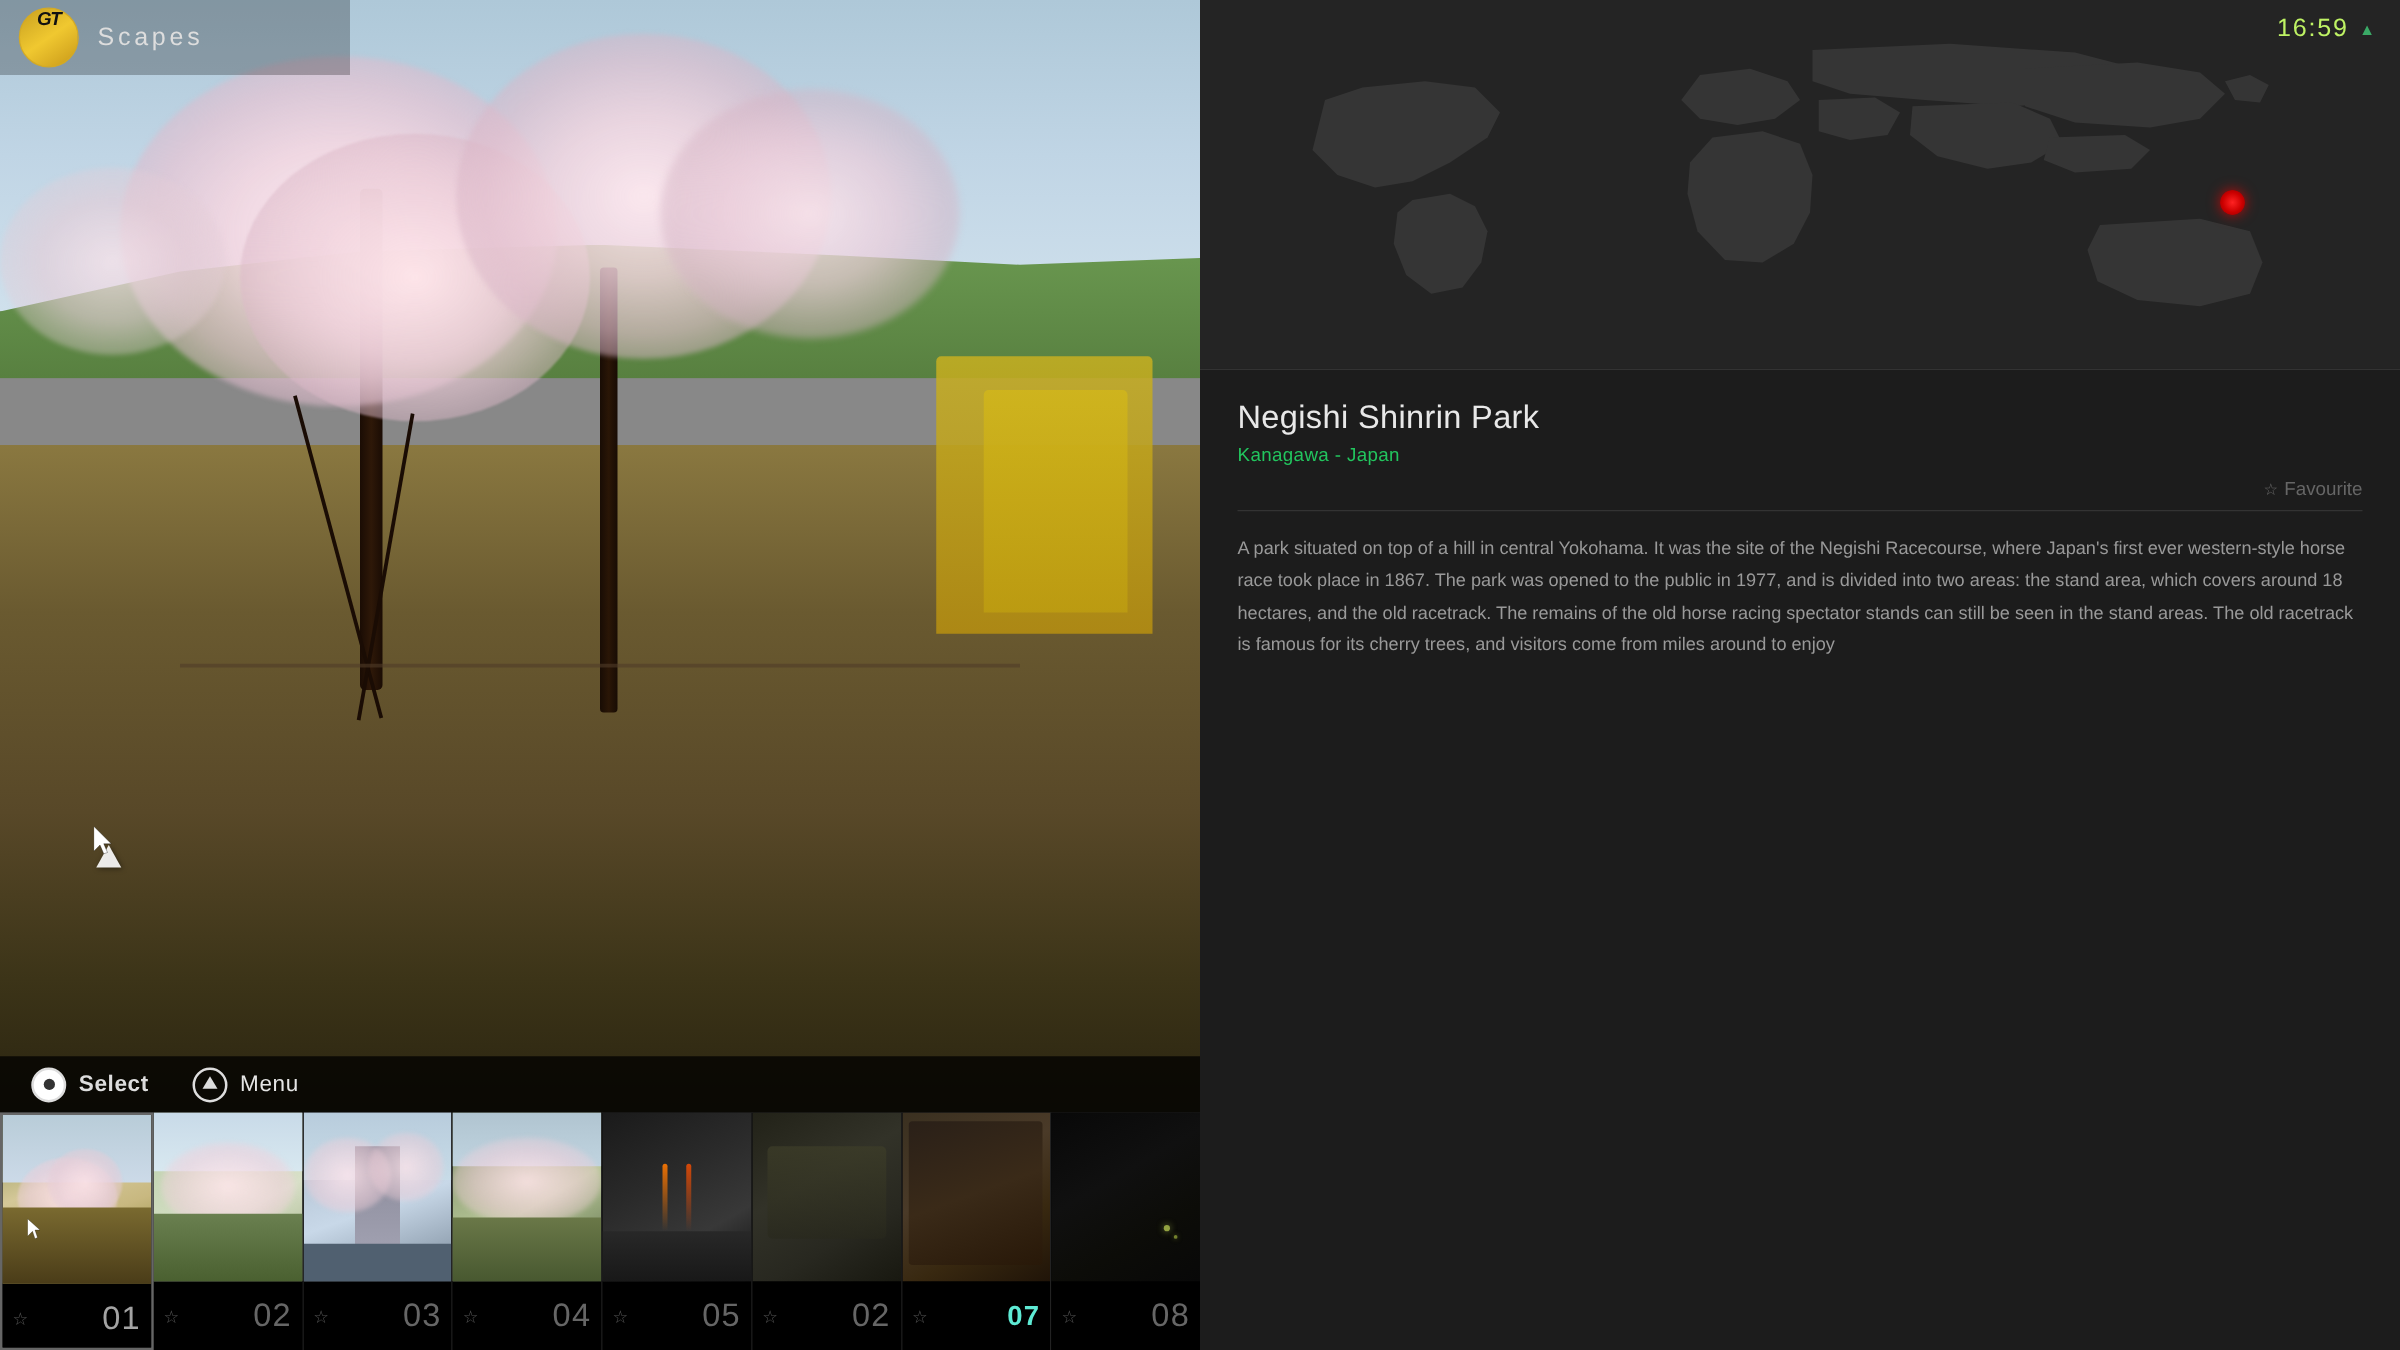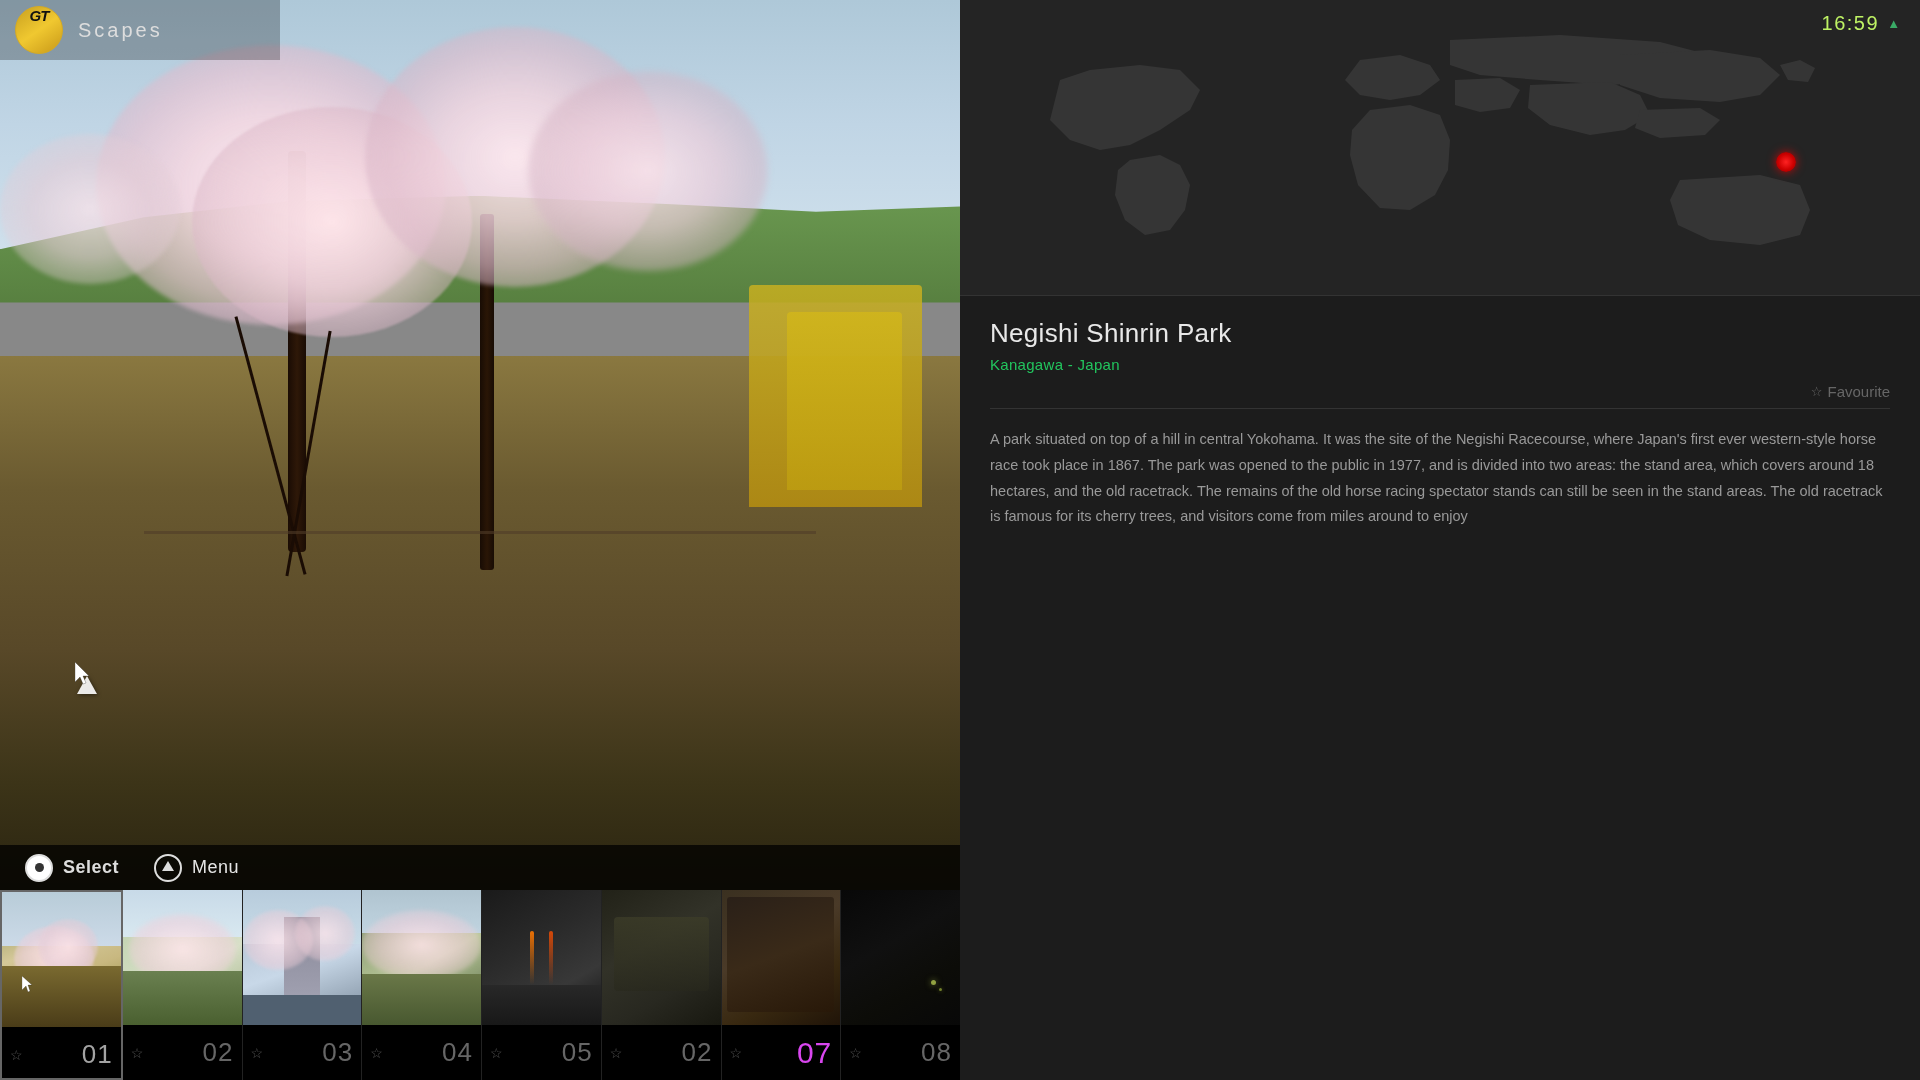--- a/index.html
+++ b/index.html
@@ -159,21 +159,21 @@
           <span style="font-size:26px; color:#666; font-weight:300; margin-left:auto; letter-spacing:1px;">02</span>
         </div>
       </div>
 
       <div style="flex:1; position:relative; border-right:1px solid #222; overflow:hidden; cursor:pointer;">
         <div style="width:100%; height:135px; background:linear-gradient(150deg,#3a3020 0%,#4a3a28 40%,#382810 70%,#201408 100%); position:relative;">
           <div style="position:absolute; top:5%; left:5%; right:5%; height:85%; border-radius:3px; background:linear-gradient(160deg,#2a2018,#3a2a18,#281808);"></div>
         </div>
         <div style="height:55px; background:rgba(0,0,0,0.9); display:flex; align-items:center; padding:0 8px;">
           <span style="font-size:14px; color:#555;">☆</span>
-          <span style="font-size:30px; color:#d946ef; font-weight:400; margin-left:auto; letter-spacing:1px;">07</span>
+          <span style="font-size:22px; color:#5eead4; font-weight:700; margin-left:auto; letter-spacing:1px;">07</span>
         </div>
       </div>
 
       <div style="flex:1; position:relative; overflow:hidden; cursor:pointer;">
         <div style="width:100%; height:135px; background:linear-gradient(150deg,#080808 0%,#101010 40%,#0c0c08 70%,#080808 100%); position:relative;">
 
           <div style="position:absolute; bottom:30%; right:20%; width:5px; height:5px; border-radius:50%; background:rgba(180,200,80,0.8); box-shadow:0 0 6px rgba(180,200,80,0.6);"></div>
           <div style="position:absolute; bottom:25%; right:15%; width:3px; height:3px; border-radius:50%; background:rgba(160,180,60,0.7); box-shadow:0 0 4px rgba(160,180,60,0.5);"></div>
         </div>
         <div style="height:55px; background:rgba(0,0,0,0.9); display:flex; align-items:center; padding:0 8px;">

